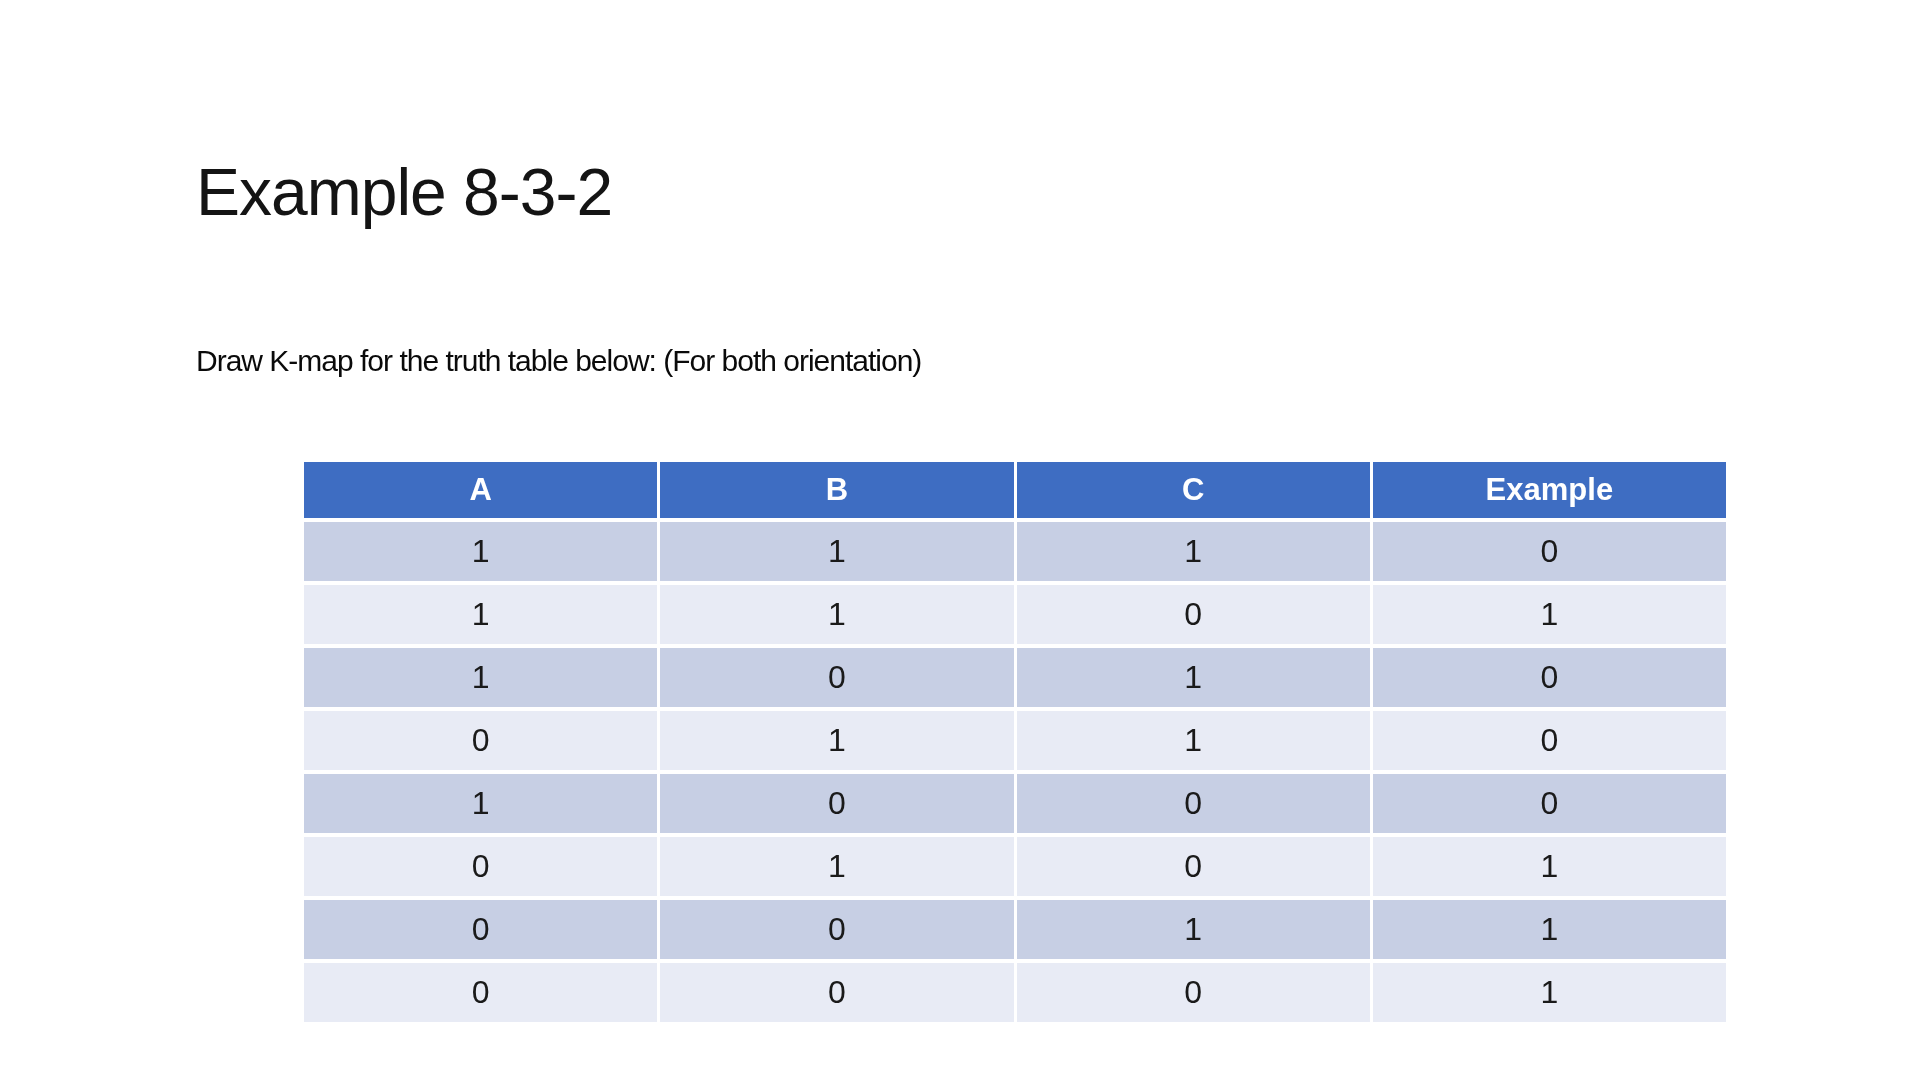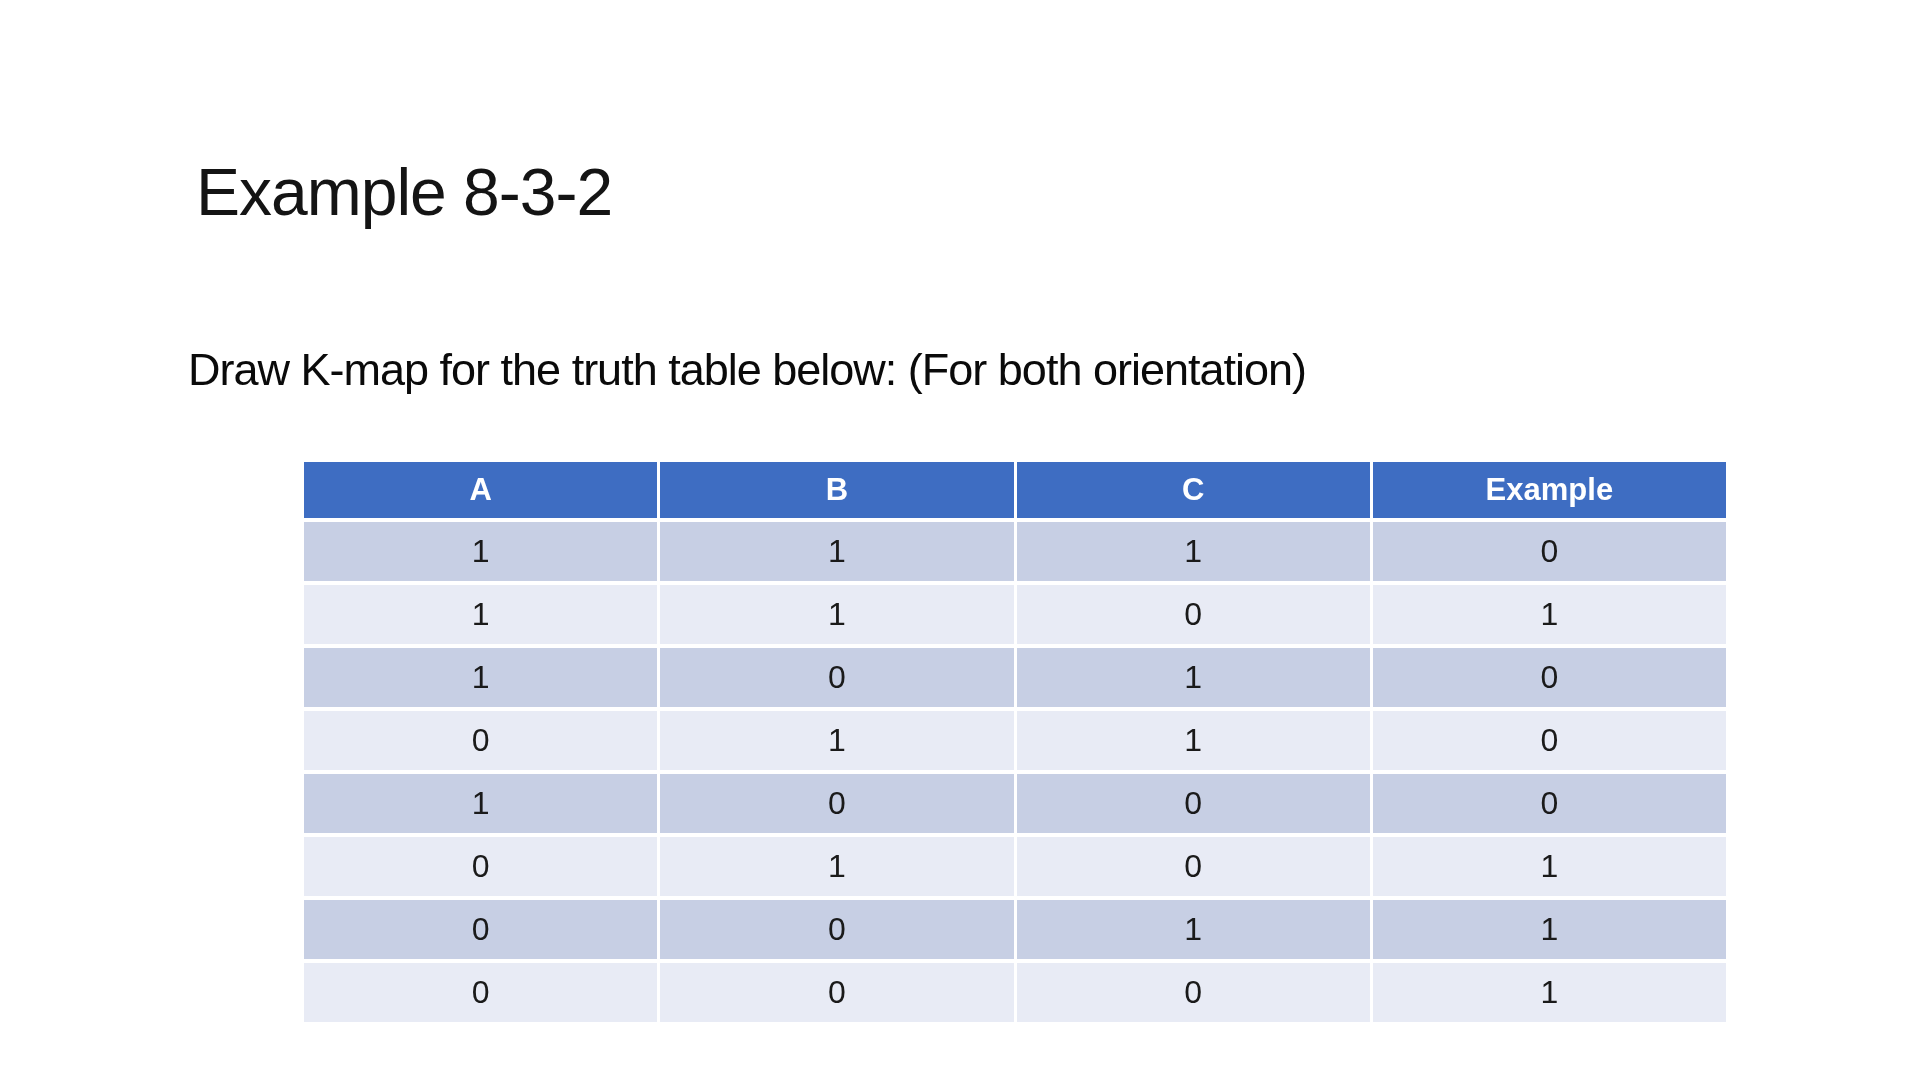--- a/index.html
+++ b/index.html
@@ -28,23 +28,23 @@
     left:148px;
     top:106px;
     font-size:66px;
     font-weight:300;
     letter-spacing:-1px;
     color:#141414;
     white-space:nowrap;
   }
   .body-text{
     position:absolute;
-    left:140px;
+    left:148px;
     top:296px;
-    font-size:45px;
+    font-size:30px;
     font-weight:400;
     letter-spacing:-1px;
     color:#0a0a0a;
     white-space:nowrap;
   }
   .truth-table{
     position:absolute;
     left:253px;
     top:410px;
     width:1428px;

